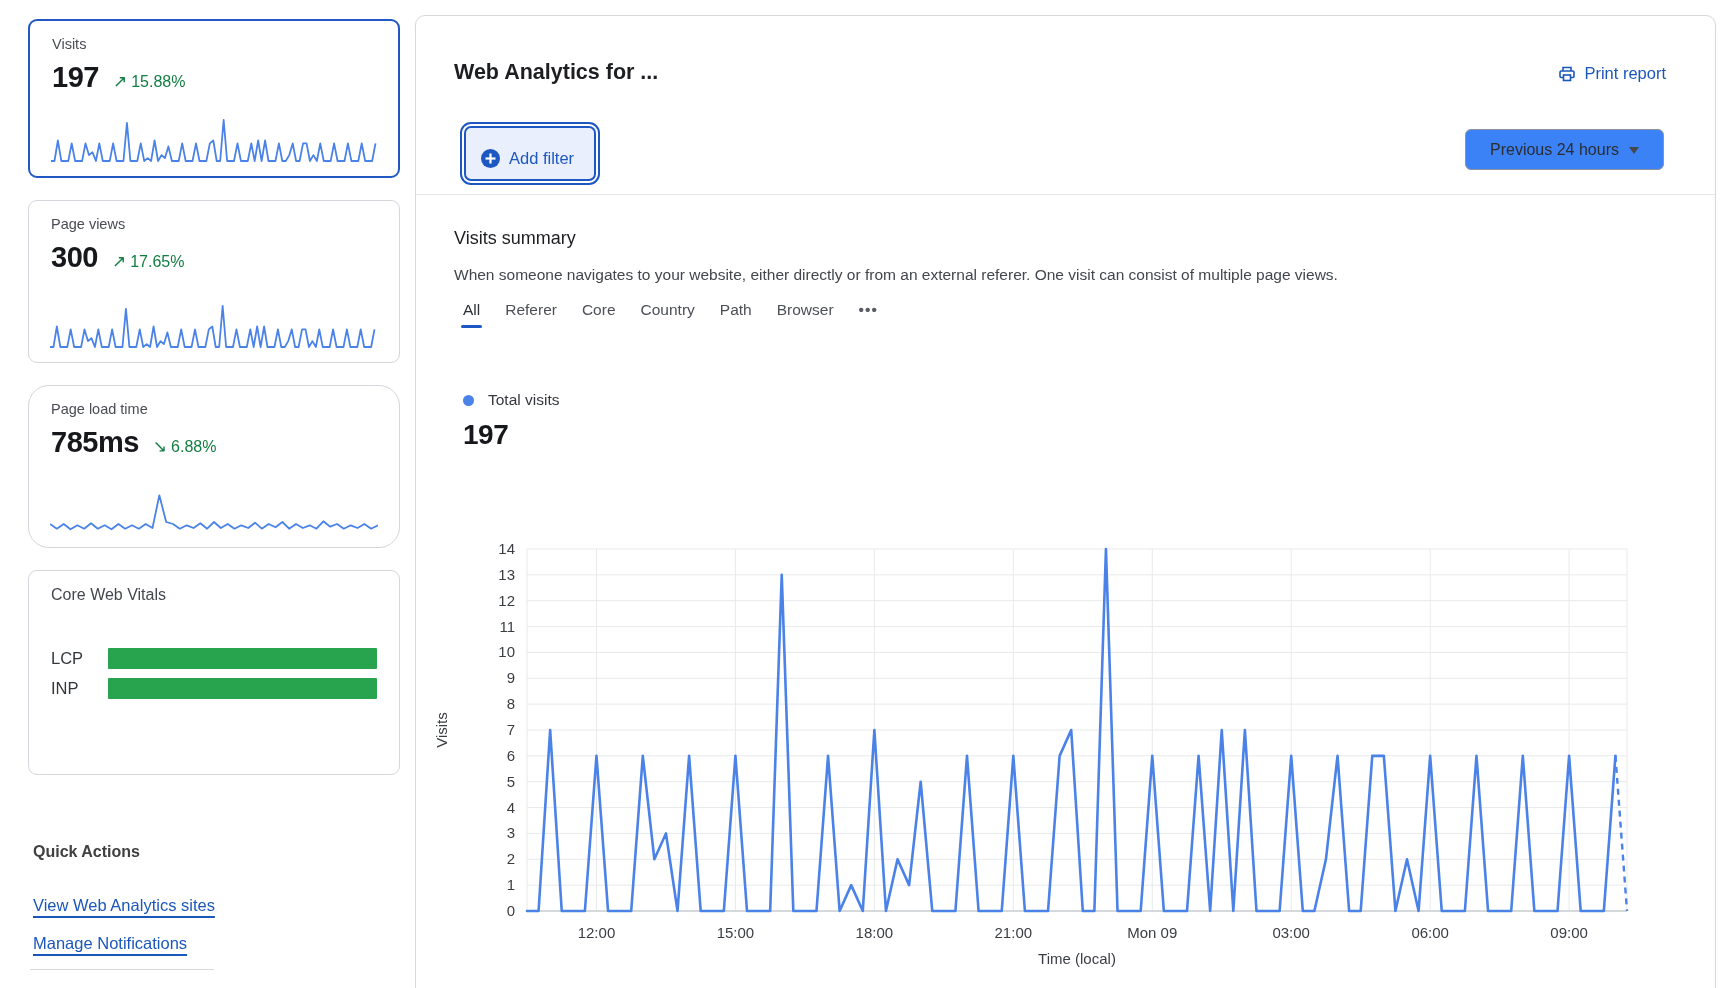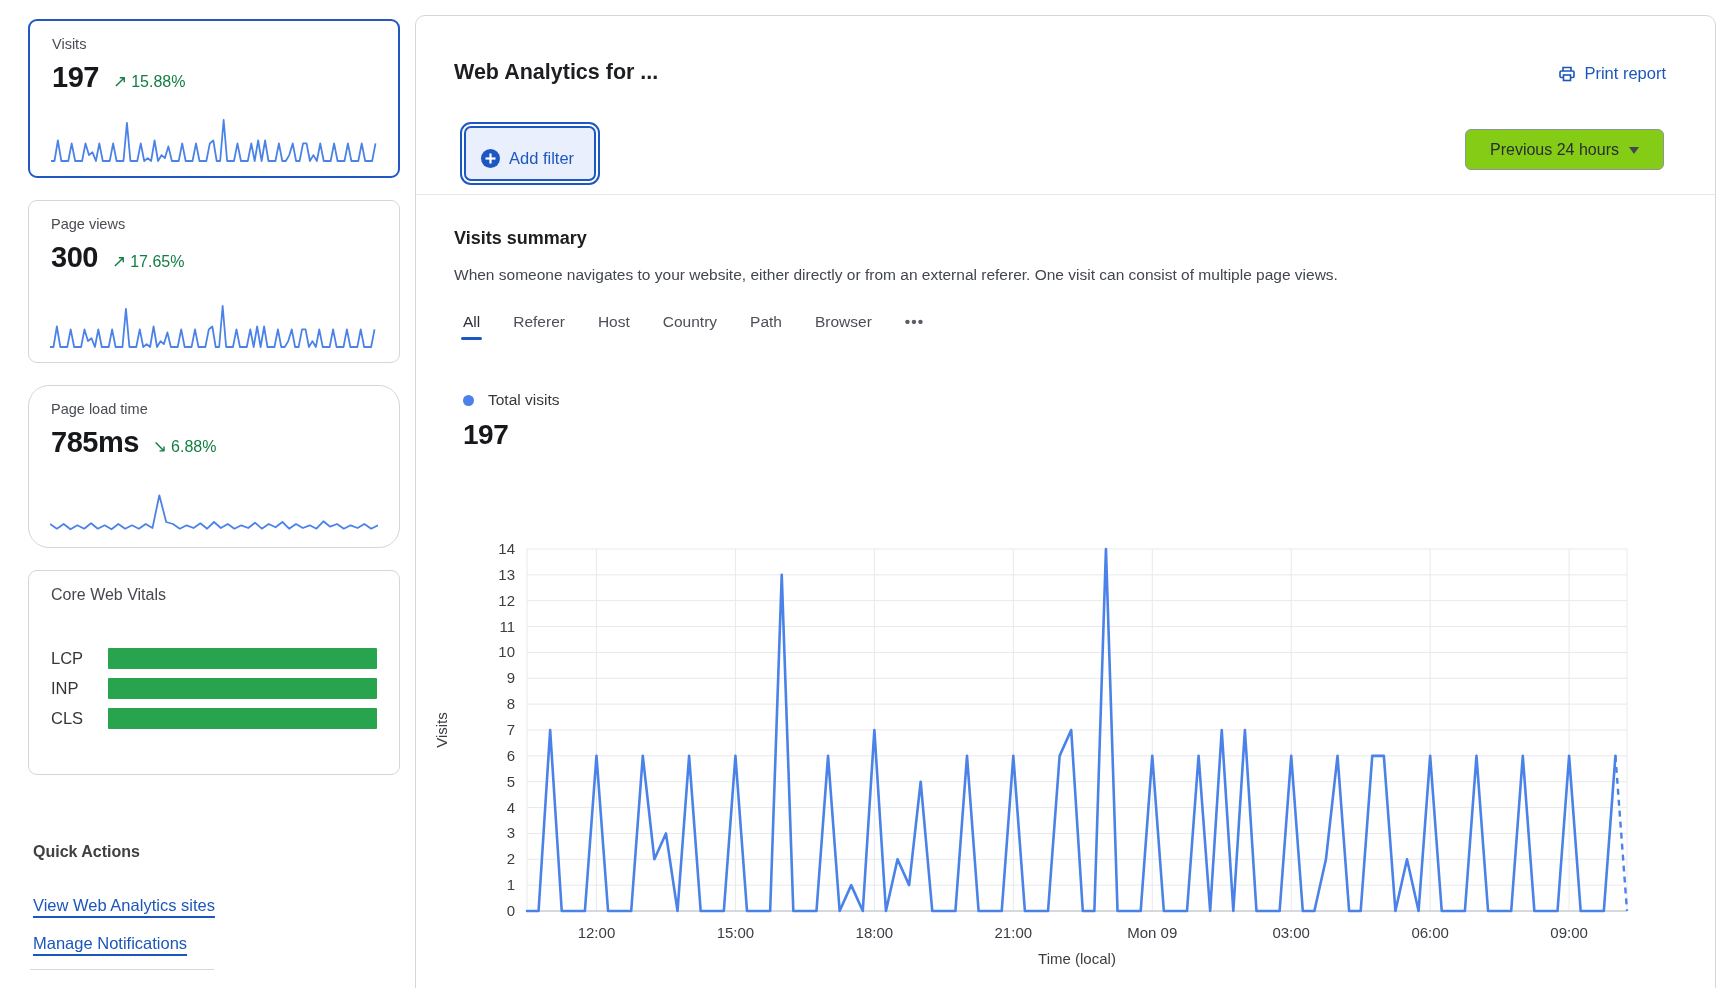--- a/index.html
+++ b/index.html
@@ -35,30 +35,30 @@
            background:#fff; border:1px solid #d5d7da; border-radius:10px; }
   .panel-title { position:absolute; left:38px; top:44px; font-size:21.5px; font-weight:bold; color:#1d1e21; }
   .print-link { position:absolute; right:49px; top:48px; display:flex; align-items:center; gap:8px;
                 font-size:16.5px; color:#1b57bb; cursor:pointer; }
   .add-filter { position:absolute; left:48px; top:110px; display:flex; align-items:center; gap:9px;
                 background:#e9effc; border:2px solid #1d57c2; outline:2px solid #1d57c2;
                 outline-offset:2px; border-radius:7px; padding:21px 20px 11px 15px;
                 font-size:16.5px; color:#1d57c2; cursor:pointer; }
   .range-btn { position:absolute; right:51px; top:113px; width:199px; height:41px;
                display:flex; align-items:center; justify-content:center; gap:10px;
-               border:1px solid #8f949b; border-radius:6px; background:#84cc16;
+               border:1px solid #8f949b; border-radius:6px; background:#3b82f6;
                font-size:16px; color:#2b2d31; cursor:pointer; }
   .caret { width:0; height:0; border-left:5.5px solid transparent; border-right:5.5px solid transparent;
            border-top:7px solid #45484d; margin-top:2px; }
   .hdr-divider { position:absolute; left:0; right:0; top:178px; height:1px; background:#e4e6e9; }
 
-  .sum-title { position:absolute; left:38px; top:212px; font-size:18px; font-weight:bold; color:#1d1e21; }
+  .sum-title { position:absolute; left:38px; top:212px; font-size:18px; font-weight:normal; color:#1d1e21; }
   .sum-desc  { position:absolute; left:38px; top:250px; font-size:15.5px; color:#42464d; }
 
-  .tabs { position:absolute; left:47px; top:297px; display:flex; gap:33px; font-size:15.5px; color:#4c4f55;align-items:center; }
+  .tabs { position:absolute; left:47px; top:285px; display:flex; gap:25px; font-size:15.5px; color:#4c4f55;align-items:center; }
   .tab { cursor:pointer; padding-bottom:9px; position:relative; }
   .tab.active { color:#2c2f34; }
   .tab.active::after { content:""; position:absolute; left:-2px; right:-2px; bottom:0;
                        height:3px; background:#1d57c2; border-radius:2px; }
   .tab.more { letter-spacing:1px; font-weight:bold; color:#5a5e64; }
 
   .legend { position:absolute; left:47px; top:375px; display:flex; align-items:center; gap:14px;
             font-size:15.5px; color:#35383d; }
   .legend-dot { width:11px; height:11px; border-radius:50%; background:#4a82e8; }
   .big-total { position:absolute; left:47px; top:403px; font-size:28px; font-weight:bold;
@@ -109,24 +109,20 @@
     <div class="card-title" style="font-size:16px;color:#44474d;">Core Web Vitals</div>
     <div id="vitals-rows">
         <div class="vital-row">
           <span class="vital-label">LCP</span>
           <div class="vital-bar" style="background: rgb(40, 164, 78);"></div>
         </div>
         <div class="vital-row">
           <span class="vital-label">INP</span>
           <div class="vital-bar" style="background: rgb(40, 164, 78);"></div>
         </div>
-        <div class="vital-row">
-          <span class="vital-label">CLS</span>
-          <div class="vital-bar" style="background: rgb(40, 164, 78);"></div>
-        </div>
       </div>
   </div>
 
   <div class="qa-title">Quick Actions</div>
   <a class="qa-link" style="top:896px;">View Web Analytics sites</a>
   <a class="qa-link" style="top:934px;">Manage Notifications</a>
   <div class="qa-divider"></div>
 </div>
 
 <div class="panel">
@@ -157,21 +153,21 @@
   </div>
 
   <div class="hdr-divider"></div>
 
   <div class="sum-title">Visits summary</div>
   <div class="sum-desc">When someone navigates to your website, either directly or from an external referer. One visit can consist of multiple page views.</div>
 
   <div class="tabs" id="tabs-row">
       <span class="tab active">All</span>
       <span class="tab">Referer</span>
-      <span class="tab">Host</span>
+      <span class="tab">Core</span>
       <span class="tab">Country</span>
       <span class="tab">Path</span>
       <span class="tab">Browser</span>
       <span class="tab more">•••</span>
     </div>
 
   <div class="legend">
     <span class="legend-dot"></span>
     <span>Total visits</span>
   </div>

